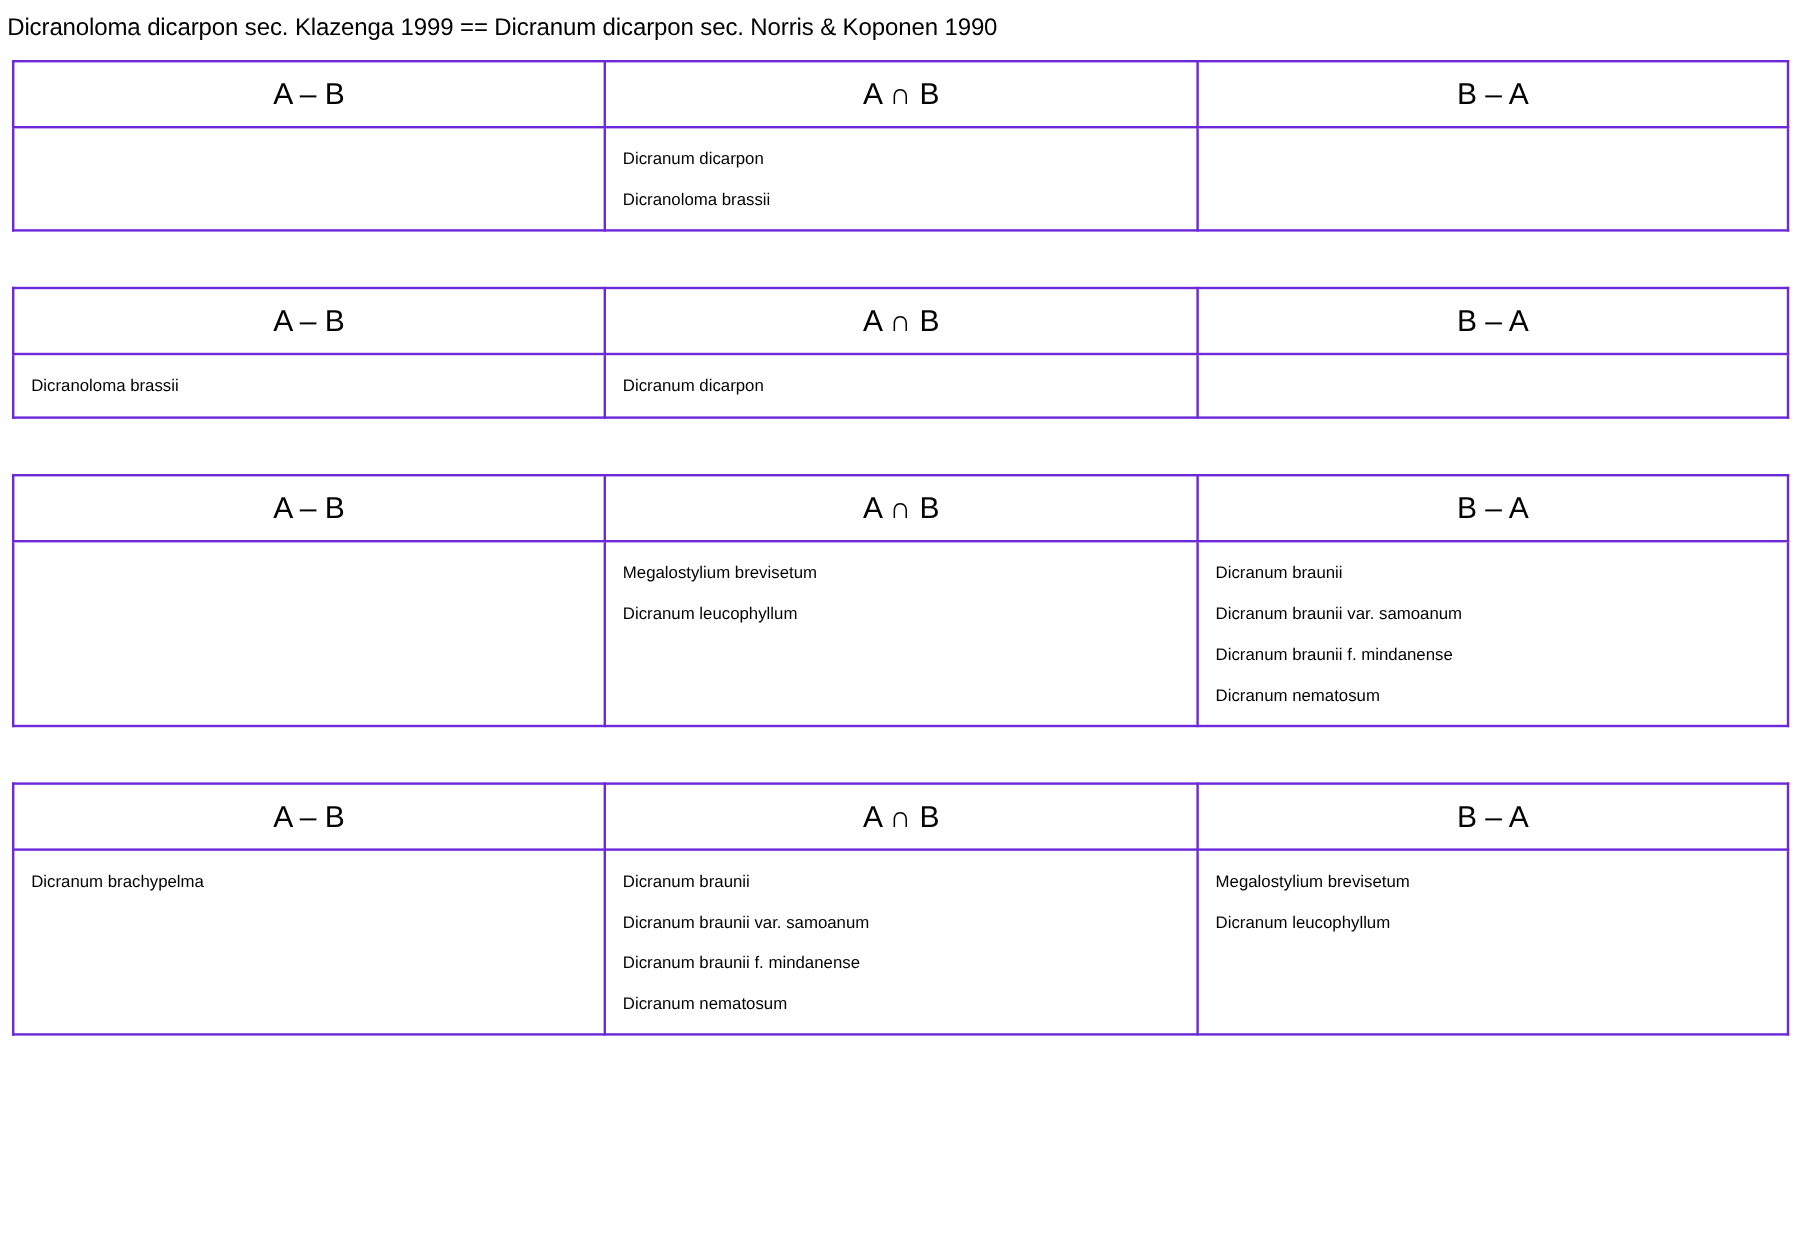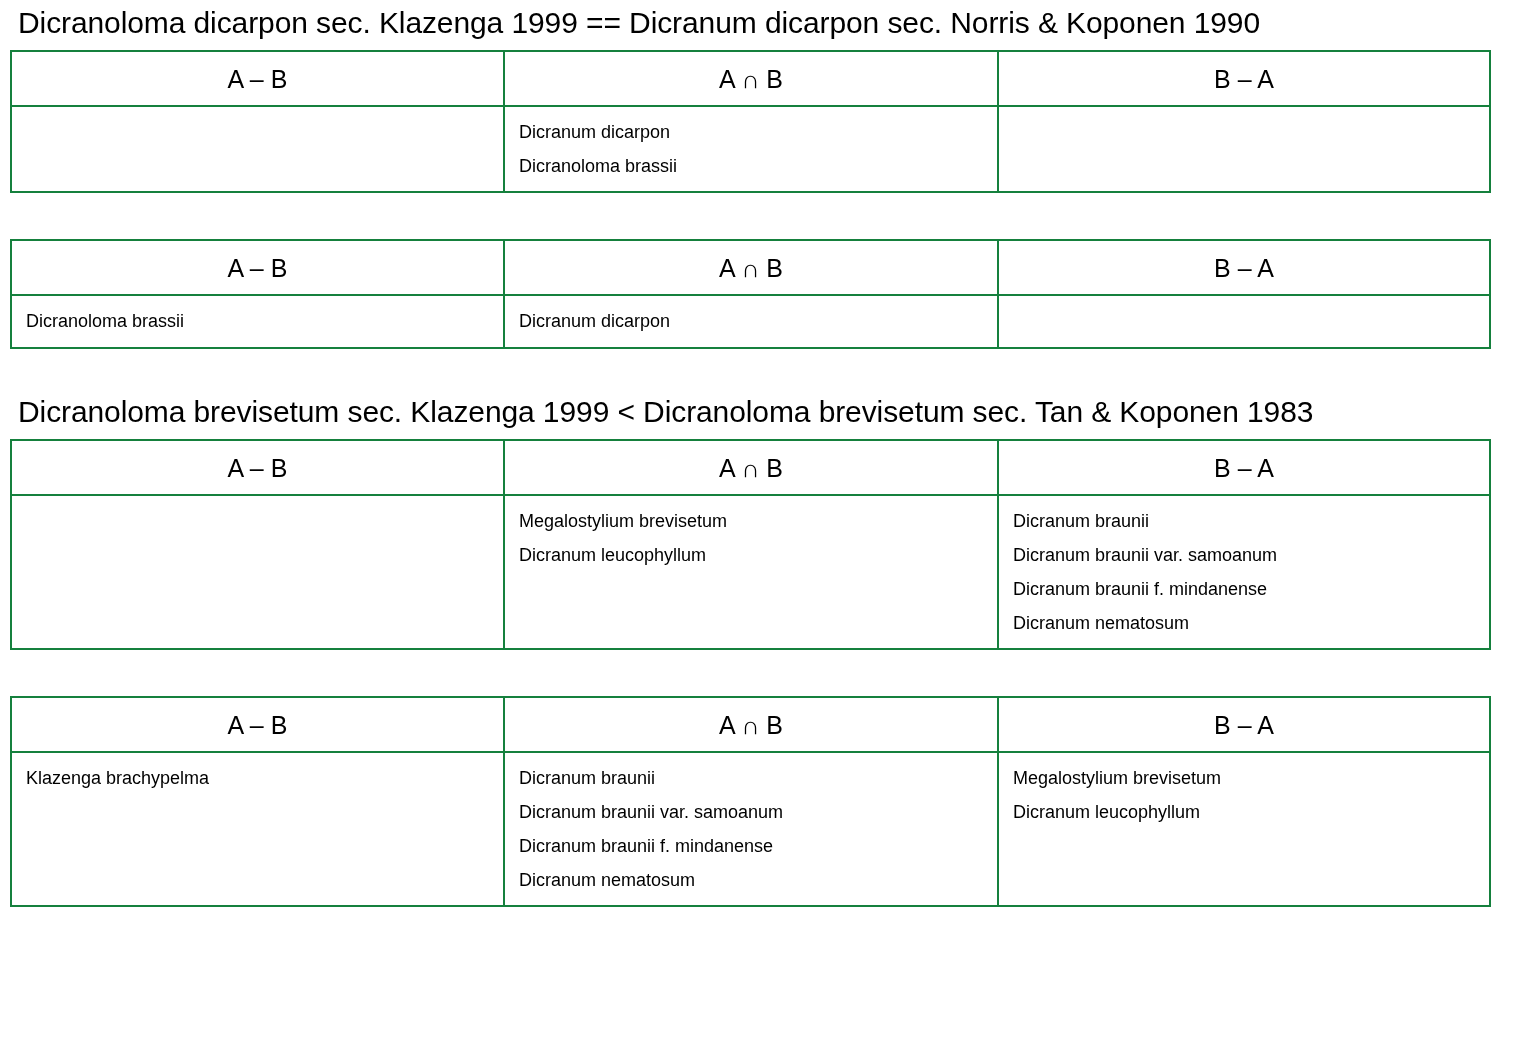--- a/index.html
+++ b/index.html
@@ -20,57 +20,57 @@
     height: 1039px;
     box-sizing: border-box;
     padding: 0;
     overflow: hidden;
   }
   .section {
     position: relative;
     width: 100%;
   }
   .section-title {
-    font-size: 30px;
+    font-size: 20px;
     line-height: 34px;
     font-weight: 400;
     letter-spacing: -0.1px;
     color: #000000;
     white-space: nowrap;
-    padding-left: 18px;
+    padding-left: 6px;
     box-sizing: border-box;
   }
   .cmp-table {
     border-collapse: collapse;
     table-layout: fixed;
     width: 1479px;
     margin-left: 10px;
     background: #ffffff;
   }
   .cmp-table col.c1 { width: 493px; }
   .cmp-table col.c2 { width: 494px; }
   .cmp-table col.c3 { width: 492px; }
 
   .cmp-table th,
   .cmp-table td {
-    border: 2px solid #15803d;
+    border: 2px solid #6d28d9;
     vertical-align: top;
     padding: 0;
   }
   .cmp-table th {
     text-align: center;
     font-weight: 400;
     font-size: 25px;
     line-height: 30px;
     height: 53px;
     vertical-align: middle;
     padding: 0 6px;
   }
   .cmp-table td {
-    font-size: 18px;
+    font-size: 14px;
     line-height: 34px;
     padding: 8px 0 8px 14px;
   }
   .cell-list {
     display: block;
   }
   .cell-list .item {
     display: block;
     white-space: nowrap;
   }
@@ -167,21 +167,20 @@
             <span class="cell-list">
                 <span class="cell-empty"></span>
               </span>
           </td>
         </tr>
       </tbody>
     </table>
   </div>
 
   <div class="section sec-2">
-    <div class="section-title">Dicranoloma brevisetum sec. Klazenga 1999 &lt; Dicranoloma brevisetum sec. Tan &amp; Koponen 1983</div>
     <table class="cmp-table">
       <colgroup>
           <col class="c1">
           <col class="c2">
           <col class="c3">
         </colgroup>
       <thead>
         <tr>
           <th>A – B</th>
           <th>A ∩ B</th>
@@ -225,21 +224,21 @@
         <tr>
           <th>A – B</th>
           <th>A ∩ B</th>
           <th>B – A</th>
         </tr>
       </thead>
       <tbody>
         <tr>
           <td>
             <span class="cell-list">
-                <span class="item">Klazenga brachypelma</span>
+                <span class="item">Dicranum brachypelma</span>
               </span>
           </td>
           <td>
             <span class="cell-list">
                 <span class="item">Dicranum braunii</span>
                 <span class="item">Dicranum braunii var. samoanum</span>
                 <span class="item">Dicranum braunii f. mindanense</span>
                 <span class="item">Dicranum nematosum</span>
               </span>
           </td>

